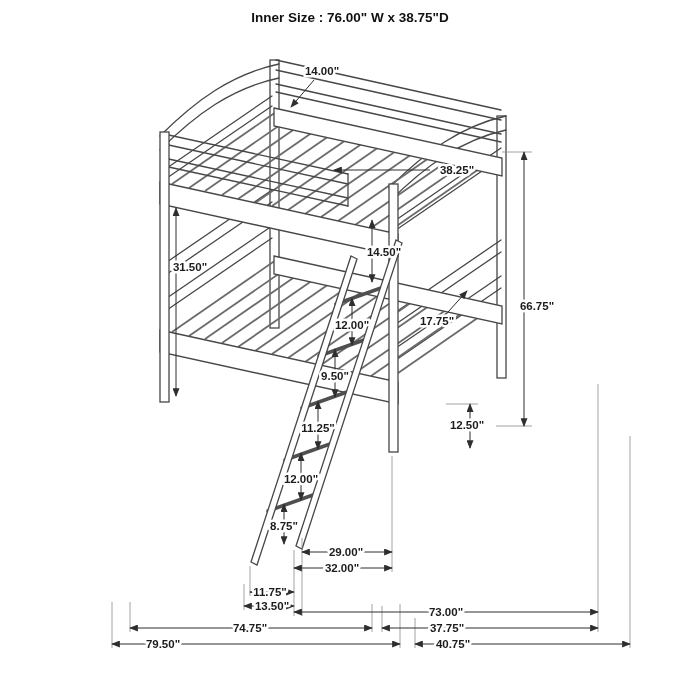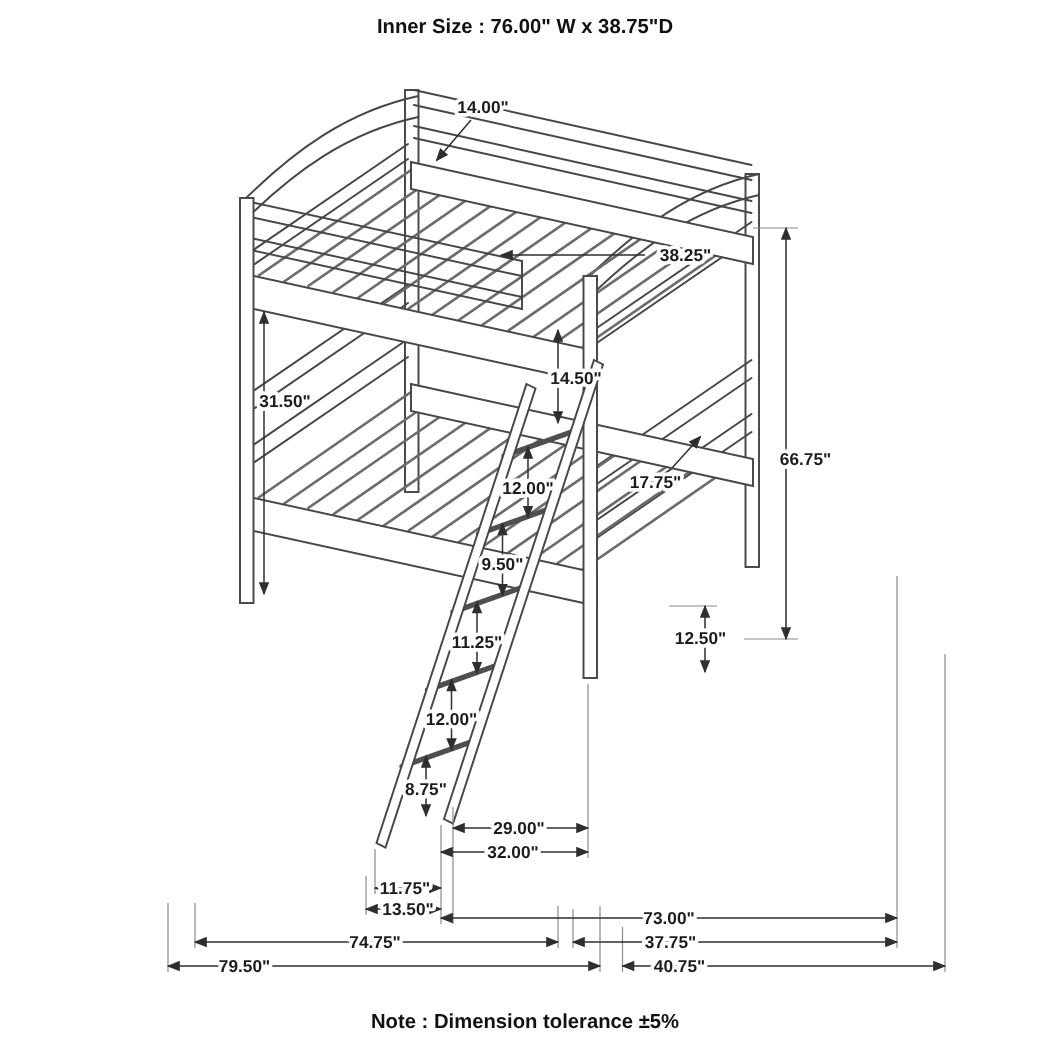--- a/index.html
+++ b/index.html
@@ -195,14 +195,13 @@
       <text x="270" y="596">11.75"</text>
       <text x="272" y="610">13.50"</text>
       <text x="446" y="616">73.00"</text>
       <text x="250" y="632">74.75"</text>
       <text x="447" y="632">37.75"</text>
       <text x="163" y="648">79.50"</text>
       <text x="453" y="648">40.75"</text>
     </g>
   </svg>
 
-  <div class="footer-text">Note : Dimension tolerance ±5%</div>
 </div>
 
 </body></html>

